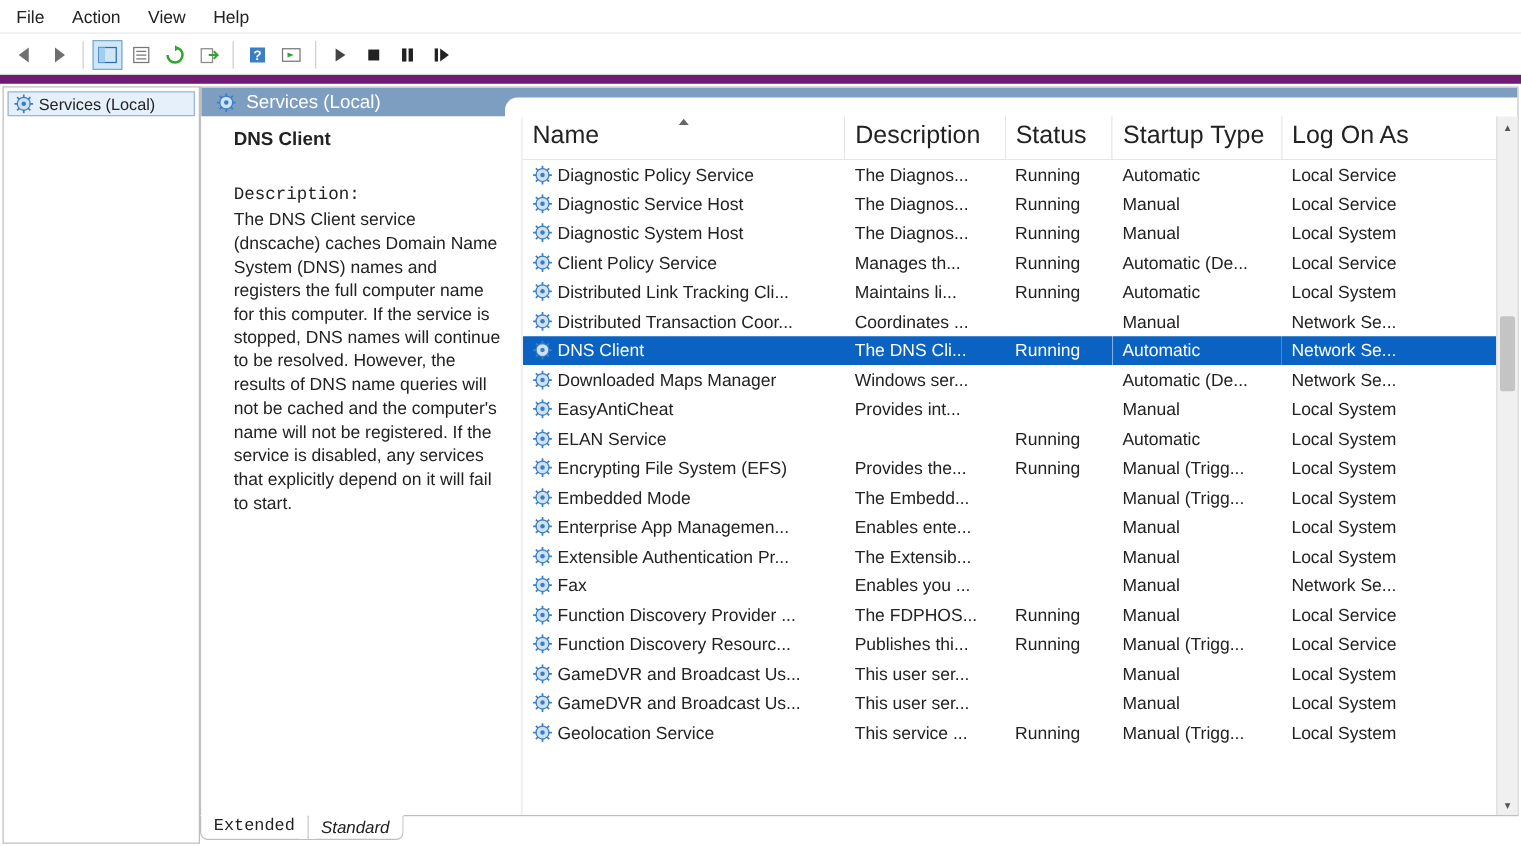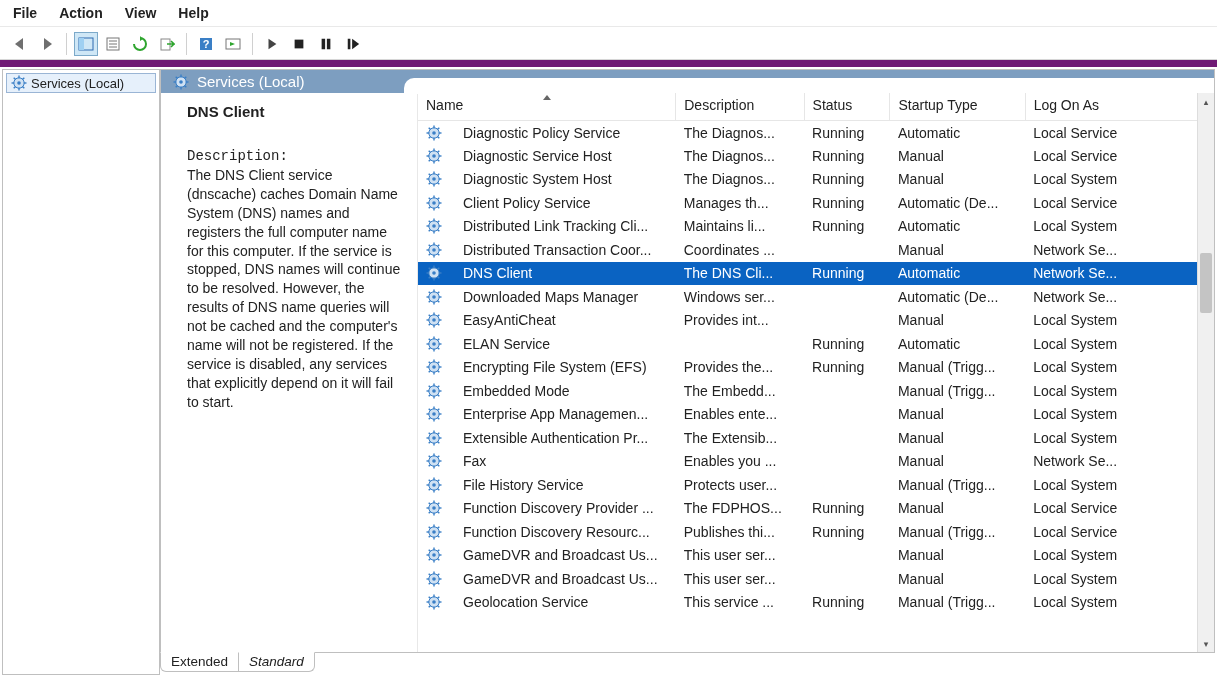--- a/index.html
+++ b/index.html
@@ -1,20 +1,20 @@
 <!DOCTYPE html>
 <html><head>
 <meta charset="utf-8">
 <style>
   * { box-sizing: border-box; }
   html, body { margin:0; padding:0; font-family:"Segoe UI",Tahoma,Arial,sans-serif; font-size:14px; color:#222; background:#fff; }
   body { width:1217px; height:677px; overflow:hidden; display:flex; flex-direction:column; }
   
   .menubar { display:flex; gap:22px; padding:5px 10px 5px 13px; font-size:14px; }
-  .menubar span { cursor:default;font-weight:bold; }
+  .menubar span { cursor:default; }
   .menubar-line { height:1px; background:#e9e9e9; }
   
   .toolbar { display:flex; align-items:center; padding:5px 8px 3px 8px; gap:3px; border-bottom:1px solid #d6d6d6; }
   .tool-btn { width:24px; height:24px; display:flex; align-items:center; justify-content:center; border:1px solid transparent; }
   .tool-btn.framed { border:1px solid #7ca9c9; background:#cfe7f6; }
   .tool-sep { width:1px; height:22px; background:#d0d0d0; margin:0 4px; }
   
   .mainarea { flex:1; display:flex; overflow:hidden; border-top:7px solid #701a75; }
   .tree { width:158px; border:1px solid #bfbfbf; margin:2px 0 2px 2px; background:#fff; position:relative; }
   .tree-item { display:flex; align-items:center; gap:4px; margin:3px 3px; padding:1px 4px; border:1px solid #9ab5d5; background:#e6f0fb; font-size:13px; }
@@ -23,33 +23,33 @@
   .right-inner { flex:1; border:1px solid #bfbfbf; display:flex; flex-direction:column; overflow:hidden; }
   .right-header { background:#7d9ec0; color:#fff; display:flex; align-items:center; padding:3px 12px; gap:8px; font-size:15px;  position:relative;}
   .right-header .notch { position:absolute; right:0; bottom:-1px; width:810px; height:16px; background:#fff; border-top-left-radius:10px; }
   .panes { flex:1; display:flex; overflow:hidden; background:#fff; }
   .detail { width:257px; padding:10px 12px 0 26px; font-size:14px; border-right:1px solid #e8e8e8; }
   .detail h3 { margin:0 0 28px 0; font-size:15px; font-weight:600; }
   .detail .lbl { margin-bottom:2px;font-family:Liberation Mono, monospace; }
   .list-wrap { flex:1; overflow:hidden; position:relative; display:flex; }
   .list { flex:1; overflow:hidden; }
   .list table { border-collapse:collapse; width:100%; table-layout:fixed; }
-  .list th { text-align:left; font-weight:400; padding:4px 8px 7px 8px; border-right:1px solid #e6e6e6; border-bottom:1px solid #e6e6e6; font-size:14px; background:#fff; position:relative;}
+  .list th { text-align:left; font-weight:400; padding:4px 8px 7px 8px; border-right:1px solid #e6e6e6; border-bottom:1px solid #e6e6e6; font-size:20px; background:#fff; position:relative;}
   .list th.sorted::after { content:""; position:absolute; top:2px; left:50%; transform:translateX(-50%); border-left:4px solid transparent; border-right:4px solid transparent; border-bottom:5px solid #666; }
   .list tbody td { padding:2px 8px; white-space:nowrap; overflow:hidden; text-overflow:ellipsis; font-size:14px; vertical-align:middle; height:23.5px;}
   .list tbody tr.selected td { background:#0a63c2; color:#fff; }
-  .name-cell { display:flex; align-items:center; gap:21px;text-align:center; }
+  .name-cell { display:flex; align-items:center; gap:4px;text-align:center; }
   .vscroll { width:17px; background:#f0f0f0; border-left:1px solid #ddd; position:relative; }
   .vscroll .arrow { height:17px; display:flex; align-items:center; justify-content:center; font-size:9px; color:#555;}
   .vscroll .thumb { position:absolute; left:2px; right:2px; top:160px; height:60px; background:#c4c4c4; border-radius:2px; }
   
   .tabstrip { height:22px; position:relative; margin-left:0; }
   .tabstrip .tabs { position:absolute; left:0; top:-1px; display:flex; }
   .tab { font-size:13.5px; padding:1px 10px 2px 10px; border:1px solid #bfbfbf; border-top:1px solid #fff; margin-right:-1px; background:#fff; }
-  .tab.active { border-top:1px solid #fff; }
+  .tab.active { border-top:1px solid #fff;font-family:Liberation Mono, monospace; }
   
   .gear { width:16px; height:16px; flex-shrink:0; }
 </style>
 </head>
 <body>
 
 <svg width="0" height="0" style="position:absolute">
   <defs>
     <g id="gearsym">
       <circle cx="8" cy="8" r="5.2" fill="#cfe1f3" stroke="#3a7fc6" stroke-width="1"></circle>
@@ -409,34 +409,20 @@
                     <td></td>
                     <td>Manual</td>
                     <td>Network Se...</td>
                   </tr>
                   <tr>
                     <td>
                       <div class="name-cell">
                         <svg class="gear" viewBox="0 0 16 16">
                           <use href="#gearsym"></use>
                         </svg>
-                        <span>File History Service</span>
-                      </div>
-                    </td>
-                    <td>Protects user...</td>
-                    <td></td>
-                    <td>Manual (Trigg...</td>
-                    <td>Local System</td>
-                  </tr>
-                  <tr>
-                    <td>
-                      <div class="name-cell">
-                        <svg class="gear" viewBox="0 0 16 16">
-                          <use href="#gearsym"></use>
-                        </svg>
                         <span>Function Discovery Provider ...</span>
                       </div>
                     </td>
                     <td>The FDPHOS...</td>
                     <td>Running</td>
                     <td>Manual</td>
                     <td>Local Service</td>
                   </tr>
                   <tr>
                     <td>

